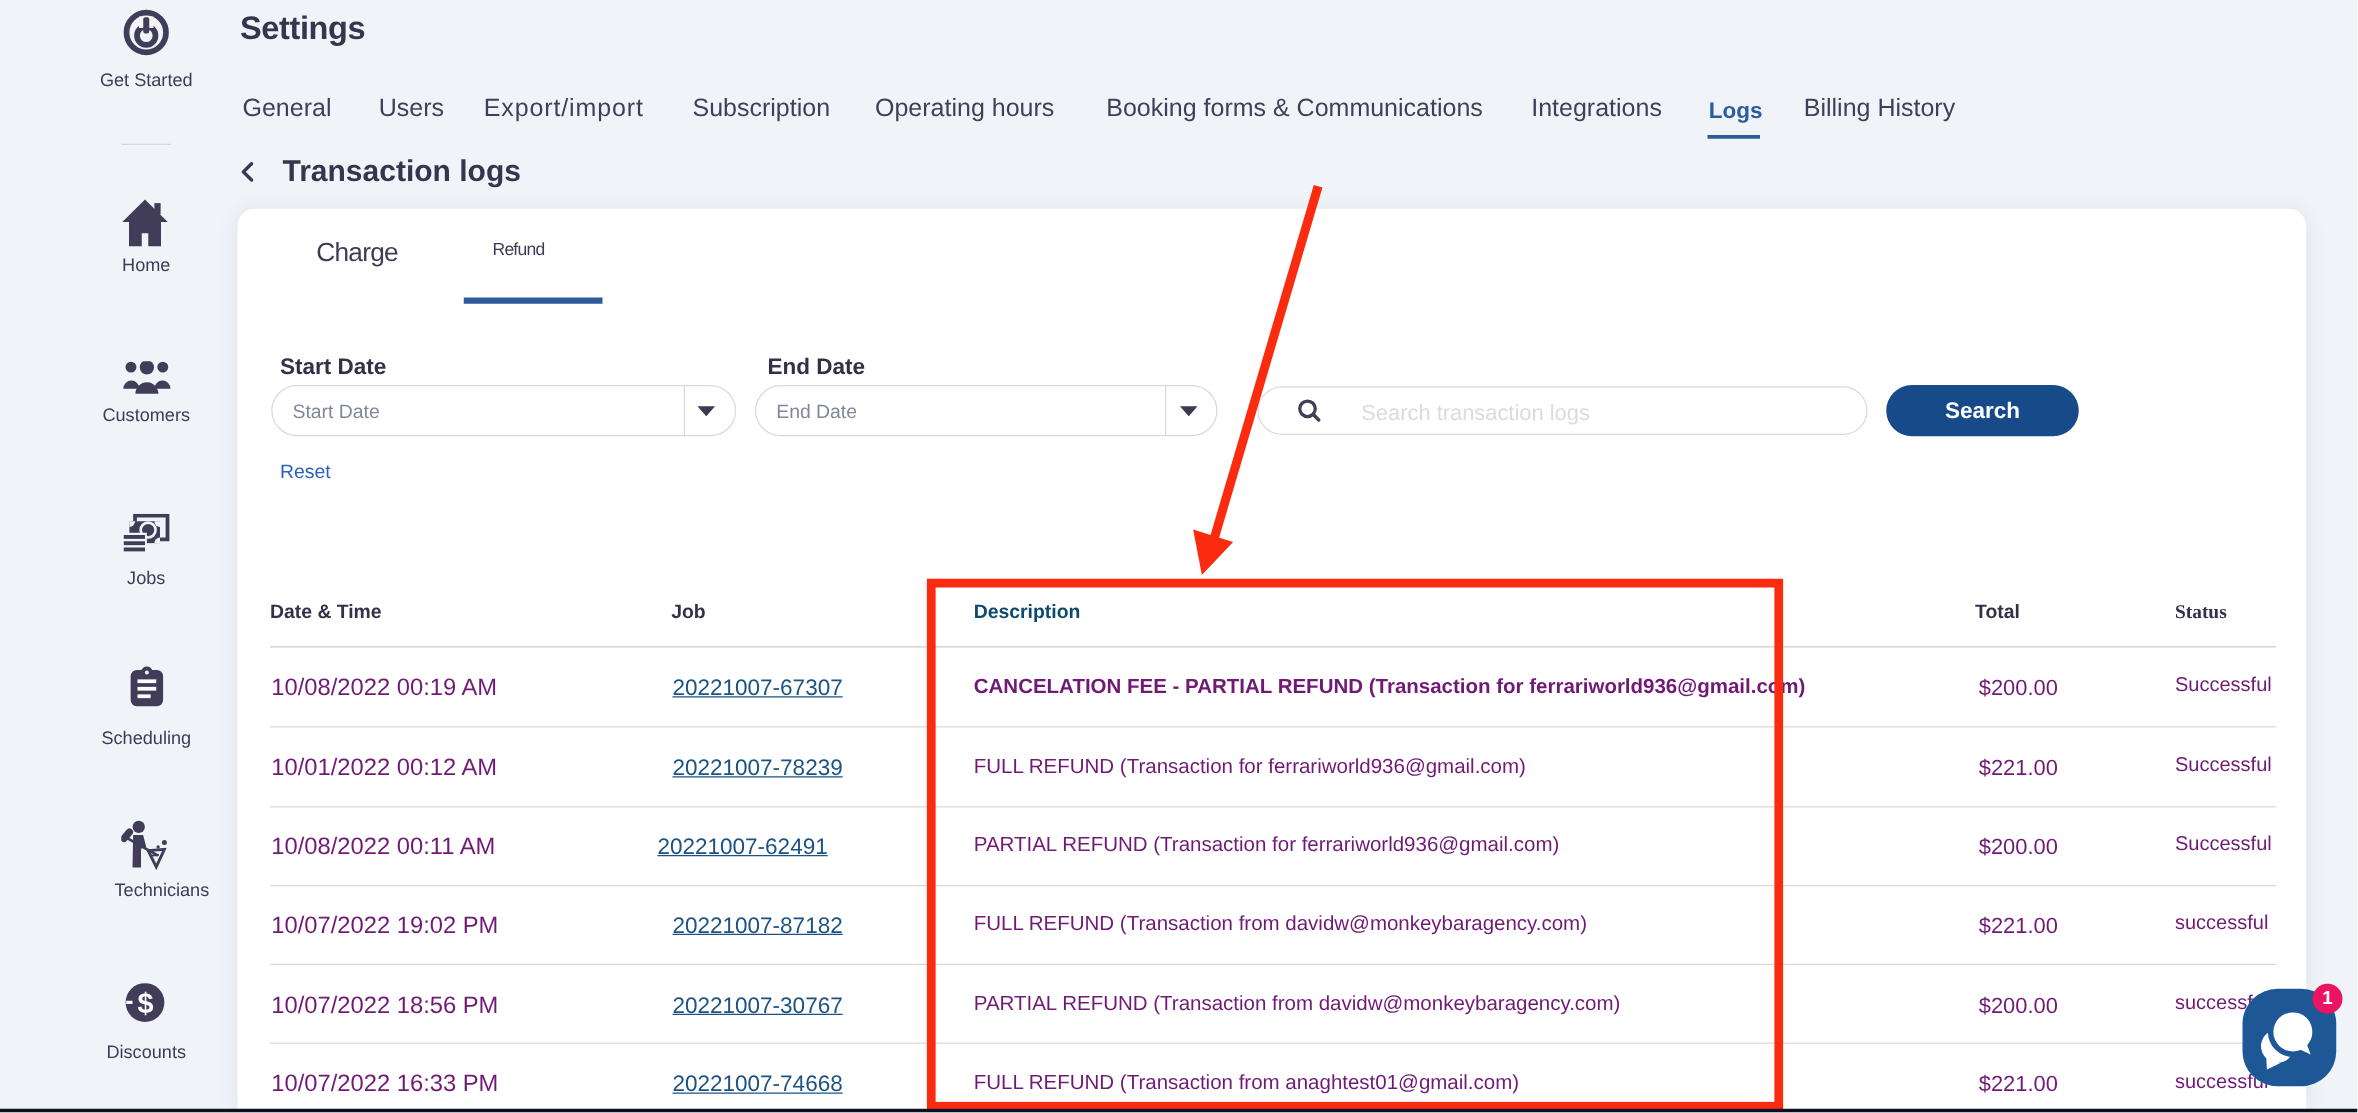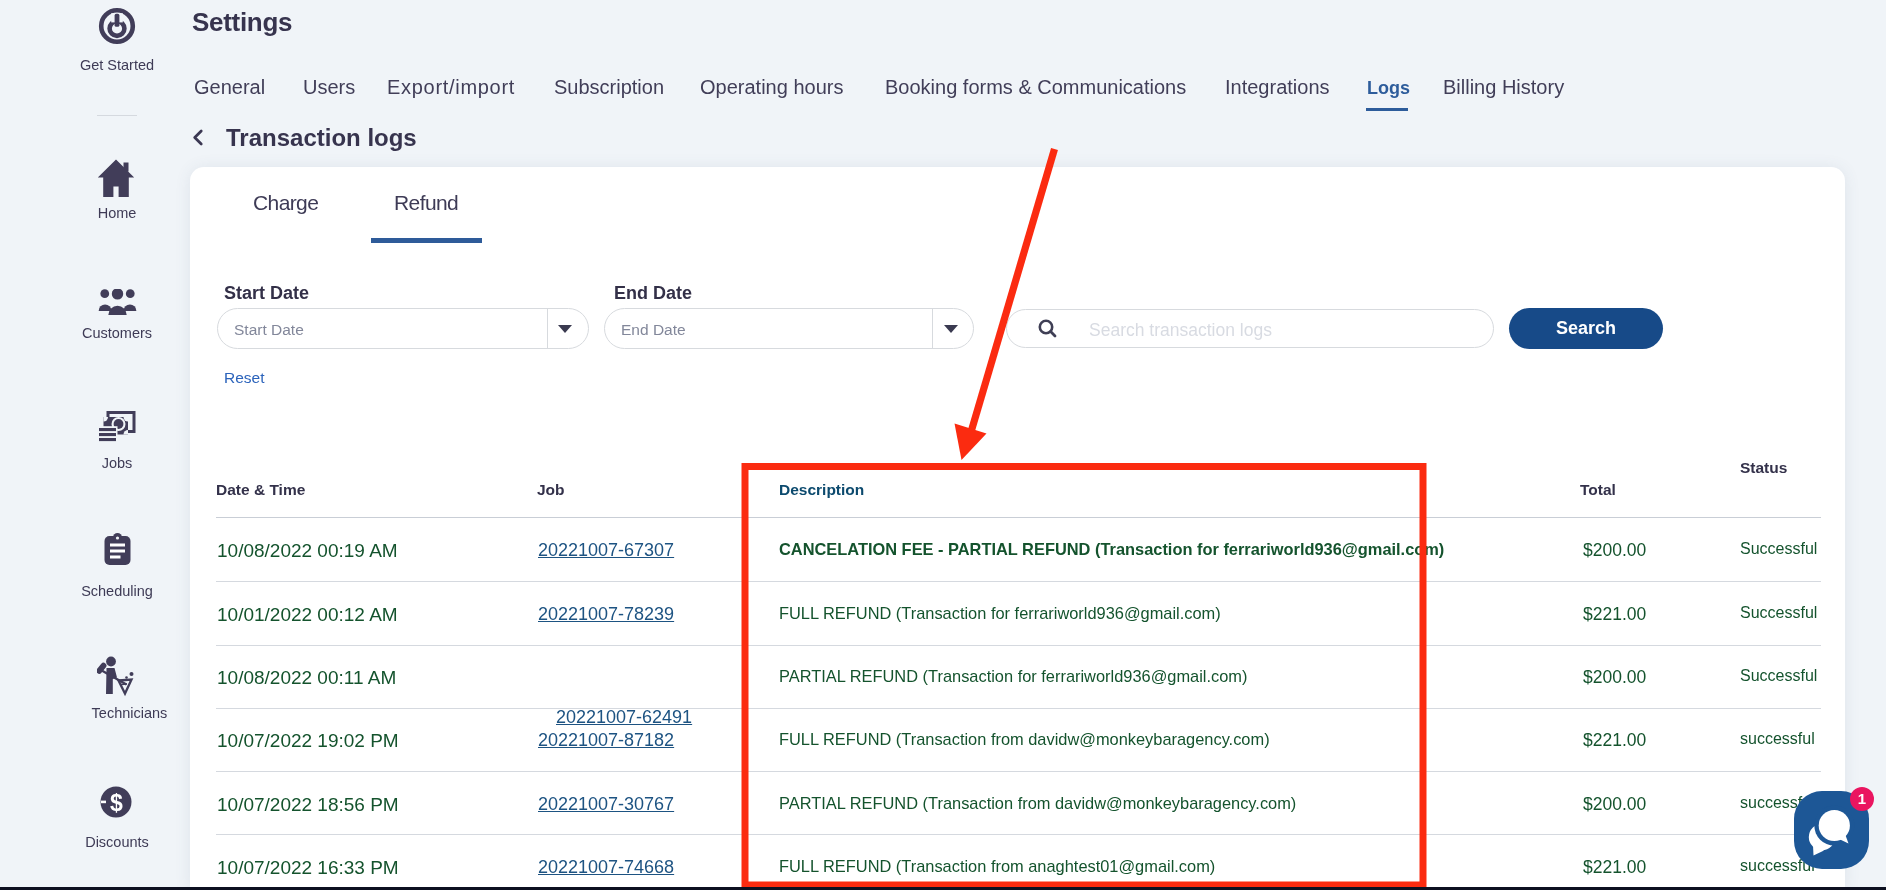--- a/index.html
+++ b/index.html
@@ -2,21 +2,21 @@
 <html><head>
 <meta charset="utf-8">
 <style>
 * { margin:0; padding:0; box-sizing:border-box; }
 html,body { width:1886px; height:890px; overflow:hidden; }
 body { background:#f0f4f8; font-family:"Liberation Sans", sans-serif; position:relative; color:#3c3a52; }
 .abs { position:absolute; }
 .card { position:absolute; left:190px; top:167px; width:1655px; height:723px; background:#ffffff; border-radius:14px 14px 0 0; box-shadow:0 1px 16px rgba(70,90,120,0.10); }
 .navitem { position:absolute; top:76px; font-size:20px; color:#413e58; white-space:nowrap; }
 .hline { position:absolute; background:#d5d9df; height:1px; }
-.rowtxt { position:absolute; font-size:18px; white-space:nowrap; color:#14532d; }
+.rowtxt { position:absolute; font-size:18px; white-space:nowrap; color:#701a75; }
 .cdate { font-size:19px; }
 .cdesc { font-size:16.4px; }
 .ctot { font-size:17.5px; }
 .cstat { font-size:16px; }
 .joblink { color:#1d5382; text-decoration:underline; }
 .sblabel { position:absolute; font-size:14.5px; color:#3e3b56; text-align:center; width:234px; left:0; }
 .caret { position:absolute; width:0; height:0; border-left:7px solid transparent; border-right:7px solid transparent; border-top:8px solid #3a3a50; }
 .ph { position:absolute; font-size:15.5px; color:#82879a; }
 </style>
 </head>
@@ -109,21 +109,21 @@
 <div class="abs" style="left:1366px;top:108px;width:42px;height:3px;background:#2d5c9b;"></div>
 
 <svg class="abs" style="left:191px;top:129px" width="13" height="17" viewBox="0 0 14 18">
   <path d="M11 2 L4 9 L11 16" fill="none" stroke="#3b3853" stroke-width="3" stroke-linecap="round" stroke-linejoin="round"></path>
 </svg>
 <div class="abs" style="left:226px;top:124px;font-size:24px;font-weight:bold;color:#37344e;">Transaction logs</div>
 
 <div class="card"></div>
 
 <div class="abs" style="left:253px;top:191px;font-size:21px;letter-spacing:-0.6px;color:#3e3b56;">Charge</div>
-<div class="abs" style="left:394px;top:191px;font-size:21px;letter-spacing:-0.6px;color:#3e3b56;">Refund</div>
+<div class="abs" style="left:394px;top:191px;font-size:14px;letter-spacing:-0.6px;color:#3e3b56;">Refund</div>
 <div class="abs" style="left:371px;top:238px;width:111px;height:5px;background:#2e5b99;"></div>
 
 <div class="abs" style="left:224px;top:283px;font-size:18px;font-weight:bold;color:#333048;">Start Date</div>
 <div class="abs" style="left:217px;top:308px;width:372px;height:41px;background:#fff;border:1px solid #d7dade;border-radius:21px;"></div>
 <div class="ph" style="left:234px;top:321px;">Start Date</div>
 <div class="abs" style="left:547px;top:309px;width:1px;height:39px;background:#d7dade;"></div>
 <div class="caret" style="left:558px;top:325px;"></div>
 
 <div class="abs" style="left:614px;top:283px;font-size:18px;font-weight:bold;color:#333048;">End Date</div>
 <div class="abs" style="left:604px;top:308px;width:370px;height:41px;background:#fff;border:1px solid #d7dade;border-radius:21px;"></div>
@@ -139,21 +139,21 @@
 <div class="ph" style="left:1089px;top:320px;color:#d8dbe2;font-size:17.5px;">Search transaction logs</div>
 
 <div class="abs" style="left:1509px;top:308px;width:154px;height:41px;background:#174a88;border-radius:21px;color:#fff;font-size:18px;font-weight:bold;text-align:center;line-height:41px;">Search</div>
 
 <div class="abs" style="left:224px;top:369px;font-size:15.5px;color:#2b63bb;">Reset</div>
 
 <div class="abs" style="left:216px;top:481px;font-size:15.5px;font-weight:bold;color:#33314a;">Date &amp; Time</div>
 <div class="abs" style="left:537px;top:481px;font-size:15.5px;font-weight:bold;color:#33314a;">Job</div>
 <div class="abs" style="left:779px;top:481px;font-size:15.5px;font-weight:bold;color:#0c4a6e;">Description</div>
 <div class="abs" style="left:1580px;top:481px;font-size:15.5px;font-weight:bold;color:#33314a;">Total</div>
-<div class="abs" style="left:1740px;top:459px;font-size:15.5px;font-weight:bold;color:#33314a;">Status</div>
+<div class="abs" style="left:1740px;top:481px;font-size:15.5px;font-weight:bold;color:#33314a;font-family:Liberation Serif, serif;">Status</div>
 
 <div class="hline" style="left:216px;top:517px;width:1605px;background:#c9ced6;"></div>
 <div class="hline" style="left:216px;top:581px;width:1605px;"></div>
 <div class="hline" style="left:216px;top:645px;width:1605px;"></div>
 <div class="hline" style="left:216px;top:708px;width:1605px;"></div>
 <div class="hline" style="left:216px;top:771px;width:1605px;"></div>
 <div class="hline" style="left:216px;top:834px;width:1605px;"></div>
 
 <div class="rowtxt cdate" style="left:217px;top:540px;">10/08/2022 00:19 AM</div>
 <div class="rowtxt joblink" style="left:538px;top:540px;">20221007-67307</div>
@@ -161,21 +161,21 @@
 <div class="rowtxt ctot" style="left:1583px;top:540px;">$200.00</div>
 <div class="rowtxt cstat" style="left:1740px;top:540px;">Successful</div>
 
 <div class="rowtxt cdate" style="left:217px;top:604px;">10/01/2022 00:12 AM</div>
 <div class="rowtxt joblink" style="left:538px;top:604px;">20221007-78239</div>
 <div class="rowtxt cdesc" style="left:779px;top:604px;">FULL REFUND (Transaction for ferrariworld936@gmail.com)</div>
 <div class="rowtxt ctot" style="left:1583px;top:604px;">$221.00</div>
 <div class="rowtxt cstat" style="left:1740px;top:604px;">Successful</div>
 
 <div class="rowtxt cdate" style="left:217px;top:667px;">10/08/2022 00:11 AM</div>
-<div class="rowtxt joblink" style="left:556px;top:667px;margin-top:40px;">20221007-62491</div>
+<div class="rowtxt joblink" style="left:526px;top:667px;">20221007-62491</div>
 <div class="rowtxt cdesc" style="left:779px;top:667px;">PARTIAL REFUND (Transaction for ferrariworld936@gmail.com)</div>
 <div class="rowtxt ctot" style="left:1583px;top:667px;">$200.00</div>
 <div class="rowtxt cstat" style="left:1740px;top:667px;">Successful</div>
 
 <div class="rowtxt cdate" style="left:217px;top:730px;">10/07/2022 19:02 PM</div>
 <div class="rowtxt joblink" style="left:538px;top:730px;">20221007-87182</div>
 <div class="rowtxt cdesc" style="left:779px;top:730px;">FULL REFUND (Transaction from davidw@monkeybaragency.com)</div>
 <div class="rowtxt ctot" style="left:1583px;top:730px;">$221.00</div>
 <div class="rowtxt cstat" style="left:1740px;top:730px;">successful</div>
 

